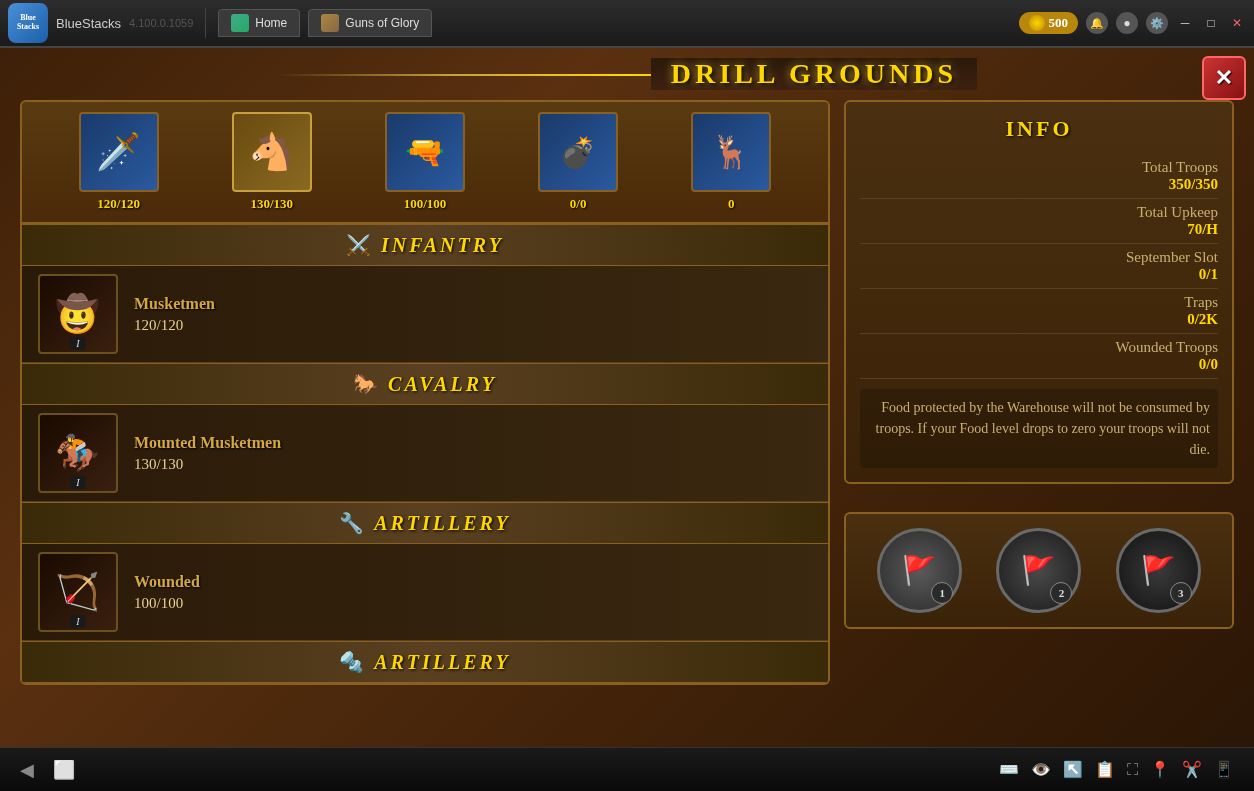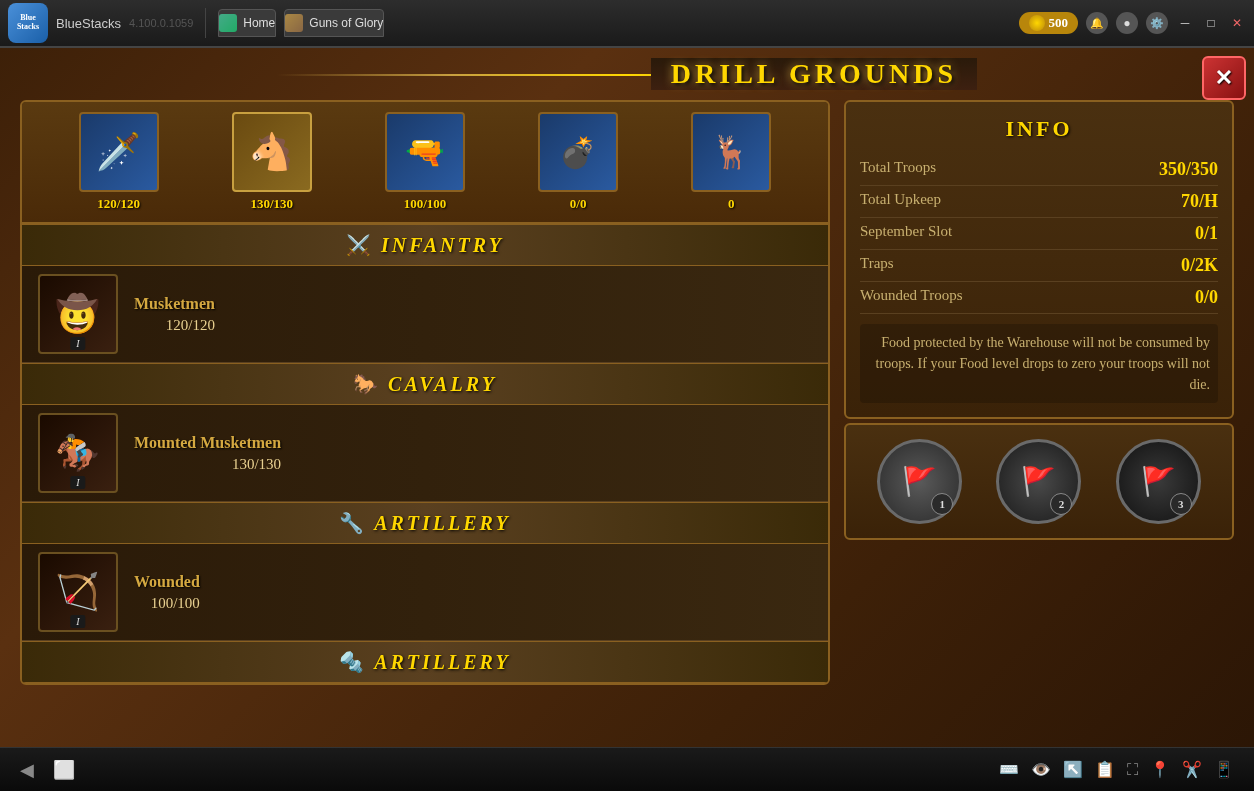--- a/index.html
+++ b/index.html
@@ -38,21 +38,21 @@
     }
     .taskbar-app-name {
       color: #ccc;
       font-size: 13px;
       font-family: Arial, sans-serif;
     }
     .taskbar-tab {
       background: #3a3a3a;
       border: 1px solid #555;
       border-radius: 4px 4px 0 0;
-      padding: 4px 0;
+      padding: 4px 12px;
       display: flex;
       align-items: center;
       gap: 6px;
       color: #ddd;
       font-size: 12px;
       font-family: Arial, sans-serif;
     }
     .taskbar-tab-icon {
       width: 18px;
       height: 18px;
@@ -255,39 +255,38 @@
       font-size: 10px;
       padding: 1px 6px;
       border-radius: 2px;
       font-style: italic;
       font-family: serif;
     }
     .troop-info {
       display: flex;
       flex-direction: column;
       gap: 4px;
-      text-align: right;
     }
     .troop-name {
       color: #d4a840;
       font-size: 16px;
       font-weight: bold;
       text-shadow: 1px 1px 2px #000;
     }
     .troop-count {
       color: #e8d090;
       font-size: 15px;
     }
 
     
     .right-panel {
       width: 390px;
       display: flex;
       flex-direction: column;
-      gap: 4px;
+      gap: 28px;
     }
 
     
     .info-box {
       background: linear-gradient(180deg, #4a3010 0%, #3a2208 100%);
       border: 2px solid #8a6020;
       border-radius: 6px;
       padding: 14px;
     }
     .info-title {
@@ -296,32 +295,33 @@
       font-size: 22px;
       font-weight: bold;
       letter-spacing: 3px;
       text-shadow: 1px 1px 3px #000;
       margin-bottom: 12px;
       font-family: 'Georgia', serif;
     }
     .info-row {
       display: flex;
       justify-content: space-between;
-      align-items: flex-start;
+      align-items: flex-end;
       padding: 5px 0;
       border-bottom: 1px solid #5a4020;
+      flex-direction: column;
     }
     .info-row:last-of-type { border-bottom: none; }
     .info-label {
       color: #c8b070;
       font-size: 15px;
     }
     .info-value {
       color: #ffd700;
-      font-size: 18px;
+      font-size: 15px;
       font-weight: bold;
     }
 
     
     .food-warning {
       color: #c8b070;
       font-size: 14px;
       line-height: 1.5;
       text-align: right;
       margin-top: 10px;

